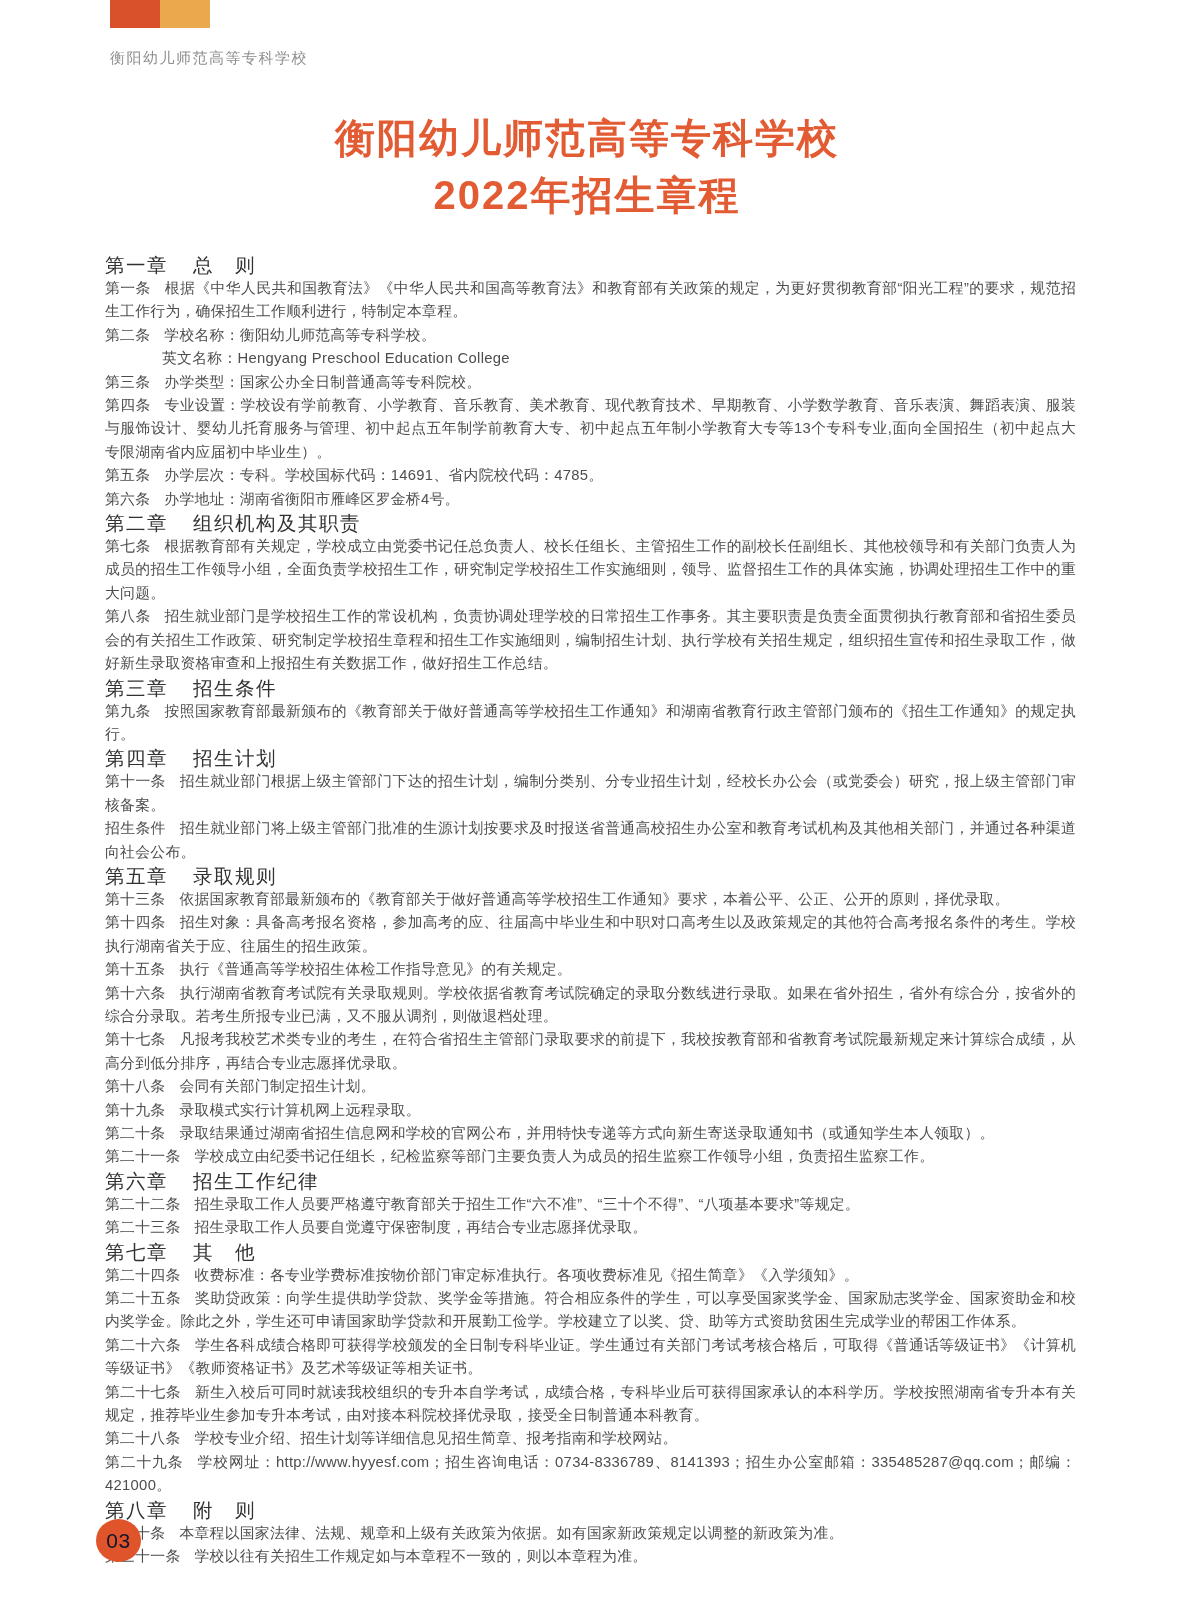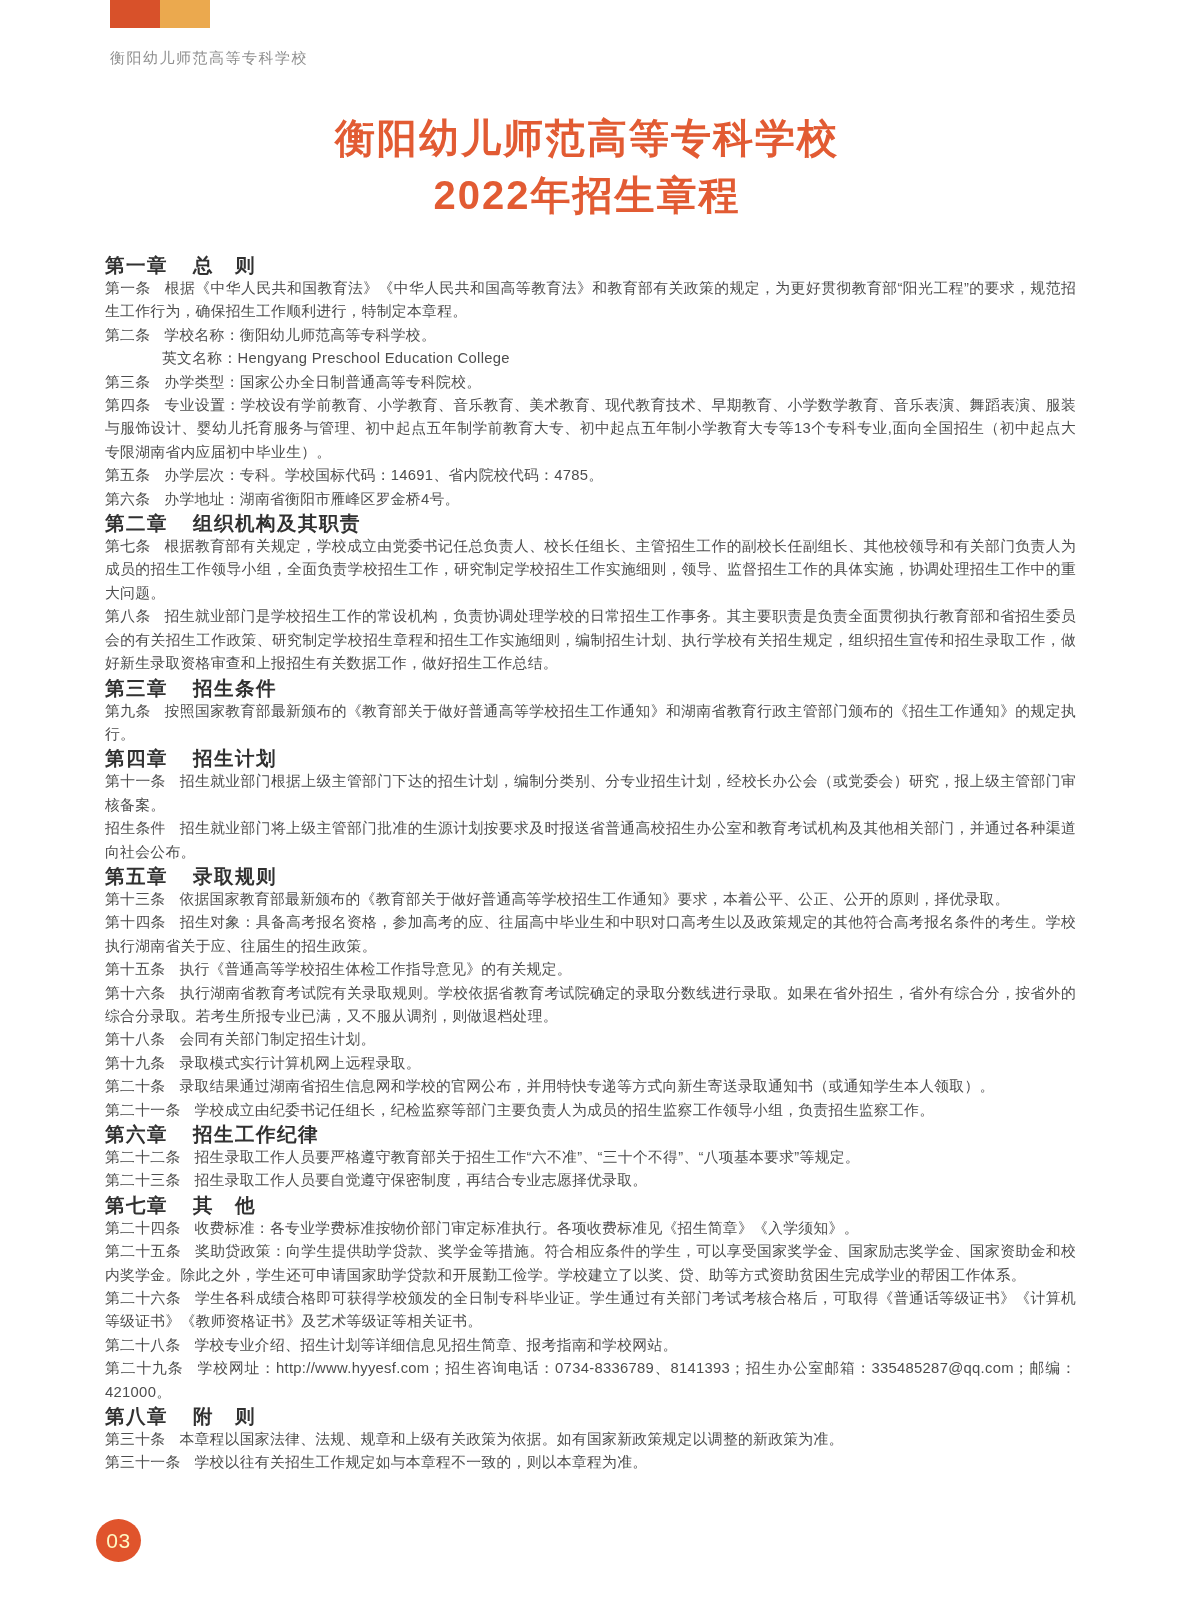--- a/index.html
+++ b/index.html
@@ -57,41 +57,41 @@
     text-align: justify;
     color: #4d4d4d;
     font-size: 14.8px;
     line-height: 23.4px;
     letter-spacing: 0.3px;
   }
   .chapter-heading {
     margin: 0;
     font-size: 19.5px;
     line-height: 24px;
-    font-weight: bold;
+    font-weight: normal;
     color: #313131;
     letter-spacing: 1.5px;
     text-align: left;
   }
   .ch-num { margin-right: 25px; }
   .clauses p.clause {
     margin: 0;
   }
   .clause-label { margin-right: 14px; }
   .clause.indent { padding-left: 57px; }
   
   .page-badge {
     position: absolute;
     left: 96px;
     top: 1519px;
     width: 45px;
     height: 43px;
     border-radius: 50%;
     background: #e0542c;
-    color: #fef9c3;
+    color: #0f172a;
     font-size: 21px;
     line-height: 43px;
     text-align: center;
     letter-spacing: 0.5px;
   }
 </style>
 </head>
 <body>
 
 <div class="page">
@@ -155,20 +155,21 @@
 
   <section class="chapter">
     <h2 class="chapter-heading">
       <span class="ch-num">第五章</span><span class="ch-title">录取规则</span>
     </h2>
     <div class="clauses">
           <p class="clause"><span class="clause-label">第十三条</span><span>依据国家教育部最新颁布的《教育部关于做好普通高等学校招生工作通知》要求，本着公平、公正、公开的原则，择优录取。</span></p>
           <p class="clause"><span class="clause-label">第十四条</span><span>招生对象：具备高考报名资格，参加高考的应、往届高中毕业生和中职对口高考生以及政策规定的其他符合高考报名条件的考生。学校执行湖南省关于应、往届生的招生政策。</span></p>
           <p class="clause"><span class="clause-label">第十五条</span><span>执行《普通高等学校招生体检工作指导意见》的有关规定。</span></p>
           <p class="clause"><span class="clause-label">第十六条</span><span>执行湖南省教育考试院有关录取规则。学校依据省教育考试院确定的录取分数线进行录取。如果在省外招生，省外有综合分，按省外的综合分录取。若考生所报专业已满，又不服从调剂，则做退档处理。</span></p>
+          <p class="clause"><span class="clause-label">第十七条</span><span>凡报考我校艺术类专业的考生，在符合省招生主管部门录取要求的前提下，我校按教育部和省教育考试院最新规定来计算综合成绩，从高分到低分排序，再结合专业志愿择优录取。</span></p>
           <p class="clause"><span class="clause-label">第十八条</span><span>会同有关部门制定招生计划。</span></p>
           <p class="clause"><span class="clause-label">第十九条</span><span>录取模式实行计算机网上远程录取。</span></p>
           <p class="clause"><span class="clause-label">第二十条</span><span>录取结果通过湖南省招生信息网和学校的官网公布，并用特快专递等方式向新生寄送录取通知书（或通知学生本人领取）。</span></p>
           <p class="clause"><span class="clause-label">第二十一条</span><span>学校成立由纪委书记任组长，纪检监察等部门主要负责人为成员的招生监察工作领导小组，负责招生监察工作。</span></p>
         </div>
   </section>
 
   <section class="chapter">
     <h2 class="chapter-heading">
       <span class="ch-num">第六章</span><span class="ch-title">招生工作纪律</span>
@@ -180,20 +181,21 @@
   </section>
 
   <section class="chapter">
     <h2 class="chapter-heading">
       <span class="ch-num">第七章</span><span class="ch-title">其　他</span>
     </h2>
     <div class="clauses">
           <p class="clause"><span class="clause-label">第二十四条</span><span>收费标准：各专业学费标准按物价部门审定标准执行。各项收费标准见《招生简章》《入学须知》。</span></p>
           <p class="clause"><span class="clause-label">第二十五条</span><span>奖助贷政策：向学生提供助学贷款、奖学金等措施。符合相应条件的学生，可以享受国家奖学金、国家励志奖学金、国家资助金和校内奖学金。除此之外，学生还可申请国家助学贷款和开展勤工俭学。学校建立了以奖、贷、助等方式资助贫困生完成学业的帮困工作体系。</span></p>
           <p class="clause"><span class="clause-label">第二十六条</span><span>学生各科成绩合格即可获得学校颁发的全日制专科毕业证。学生通过有关部门考试考核合格后，可取得《普通话等级证书》《计算机等级证书》《教师资格证书》及艺术等级证等相关证书。</span></p>
+          <p class="clause"><span class="clause-label">第二十七条</span><span>新生入校后可同时就读我校组织的专升本自学考试，成绩合格，专科毕业后可获得国家承认的本科学历。学校按照湖南省专升本有关规定，推荐毕业生参加专升本考试，由对接本科院校择优录取，接受全日制普通本科教育。</span></p>
           <p class="clause"><span class="clause-label">第二十八条</span><span>学校专业介绍、招生计划等详细信息见招生简章、报考指南和学校网站。</span></p>
           <p class="clause"><span class="clause-label">第二十九条</span><span>学校网址：http://www.hyyesf.com；招生咨询电话：0734-8336789、8141393；招生办公室邮箱：335485287@qq.com；邮编：421000。</span></p>
         </div>
   </section>
 
   <section class="chapter">
     <h2 class="chapter-heading">
       <span class="ch-num">第八章</span><span class="ch-title">附　则</span>
     </h2>
     <div class="clauses">

